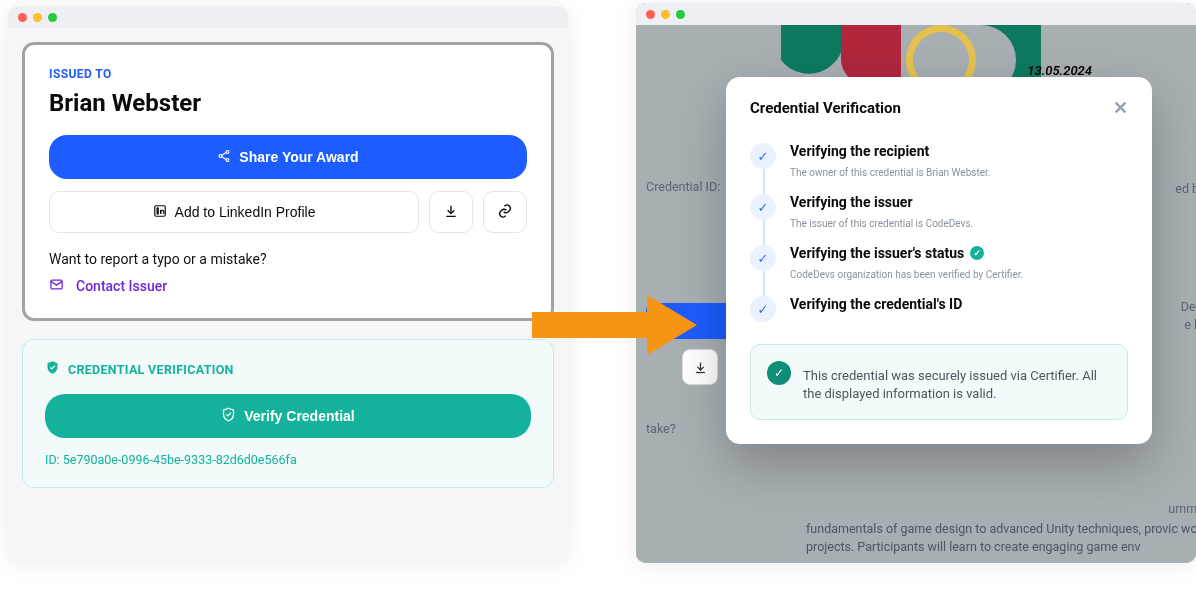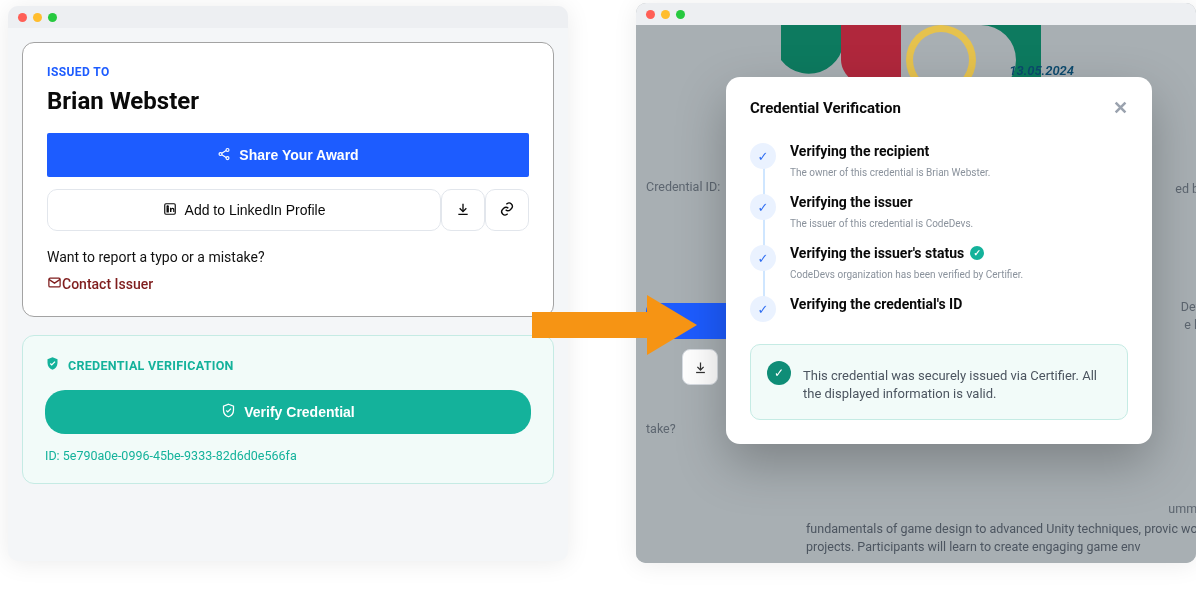--- a/index.html
+++ b/index.html
@@ -34,51 +34,51 @@
   .dot.green { background: #27c93f; }
 
   
   .win-left { top: 6px; left: 8px; width: 560px; height: 555px; }
   .left-body { padding: 14px; display: flex; flex-direction: column; gap: 18px; }
 
   .card {
     background: #fff;
     border-radius: 12px;
     padding: 22px 24px;
-    border: 1px solid #a3a3a3;
+    border: 3px solid #a3a3a3;
   }
   .issued-label {
     font-size: 12px;
     letter-spacing: 0.4px;
     font-weight: 700;
     color: #1d5cff;
   }
   .recipient-name {
     font-size: 24px;
     font-weight: 700;
     color: #0a0a0a;
     margin-top: 8px;
     margin-bottom: 18px;
   }
   .btn-primary {
     width: 100%;
     background: #1d5cff;
     color: #fff;
     border: none;
-    border-radius: 2px;
+    border-radius: 18px;
     height: 44px;
     font-size: 14px;
     font-weight: 600;
     display: flex;
     align-items: center;
     justify-content: center;
     gap: 8px;
     cursor: pointer;
   }
-  .action-row { display: flex; margin-top: 12px; }
+  .action-row { display: flex; gap: 10px; margin-top: 12px; }
   .btn-outline {
     background: #fff;
     border: 1px solid #e2e6ec;
     border-radius: 10px;
     height: 42px;
     font-size: 14px;
     font-weight: 500;
     color: #0a0a0a;
     display: flex;
     align-items: center;
@@ -86,22 +86,22 @@
     gap: 8px;
     cursor: pointer;
     padding: 0 16px;
   }
   .btn-outline.grow { flex: 1; }
   .btn-square { width: 44px; padding: 0; }
   .report-text { font-size: 14px; color: #111; margin-top: 18px; }
   .contact-link {
     display: inline-flex;
     align-items: center;
-    gap: 0;
-    color: #7f1d1d;
+    gap: 12px;
+    color: #6d28d9;
     font-size: 14px;
     font-weight: 500;
     margin-top: 10px;
     cursor: pointer;
   }
 
   
   .verify-card {
     border: 1px solid #c5ebe4;
     background: #f2fbf9;
@@ -136,22 +136,22 @@
   .win-right { top: 3px; left: 636px; width: 560px; height: 560px; background: #aeb4b8; }
   .bg-dim {
     position: absolute; inset: 22px 0 0 0;
     background: #a8afb3;
   }
   .bg-shapes {
     position: absolute; top: 22px; left: 0; right: 0; height: 80px;
     display: flex; justify-content: center; gap: 0;
   }
   .bg-date {
-    position: absolute; top: 60px; right: 122px;
-    color: #0c4a6e; font-style: italic; font-size: 13px; font-weight: 600;
+    position: absolute; top: 60px; right: 104px;
+    color: #000000; font-style: italic; font-size: 13px; font-weight: 600;
   }
 
   
   .modal {
     position: absolute;
     top: 74px; left: 90px; right: 44px;
     background: #fff;
     border-radius: 14px;
     padding: 22px 24px 24px;
     box-shadow: 0 20px 50px rgba(0,0,0,0.25);

